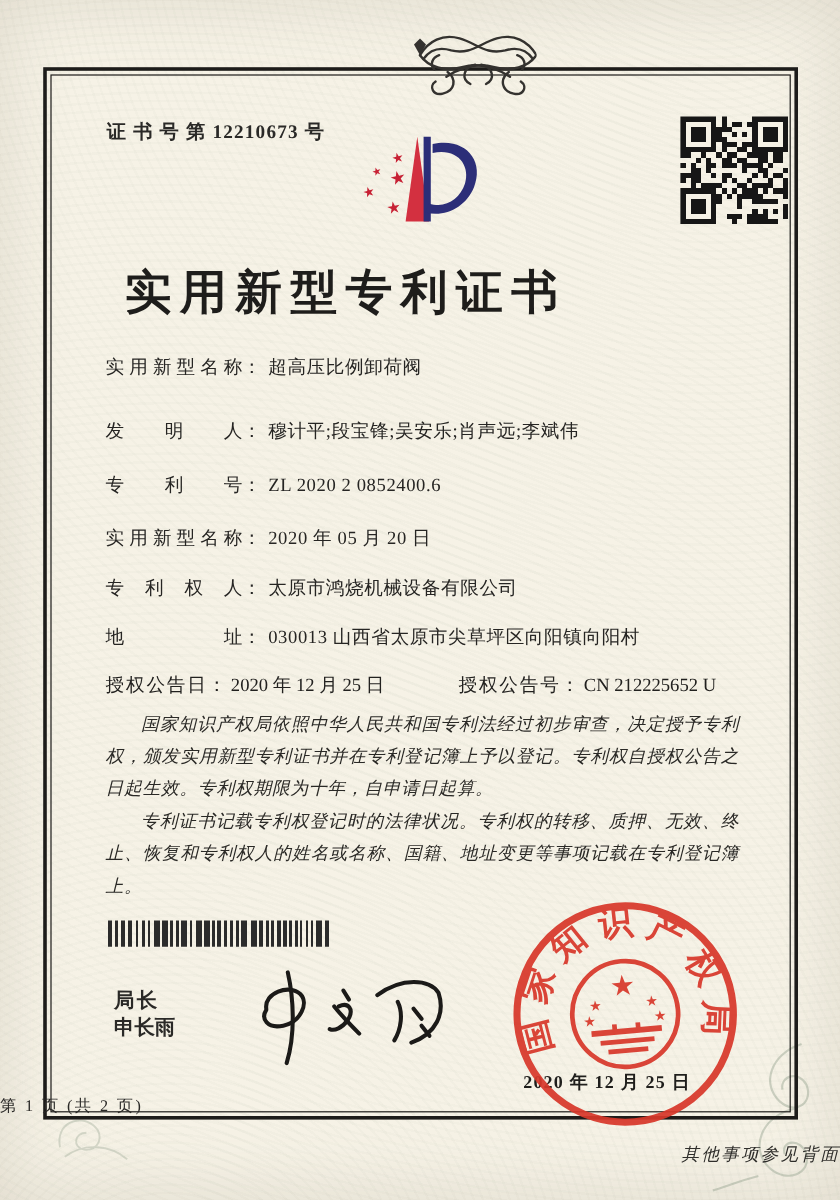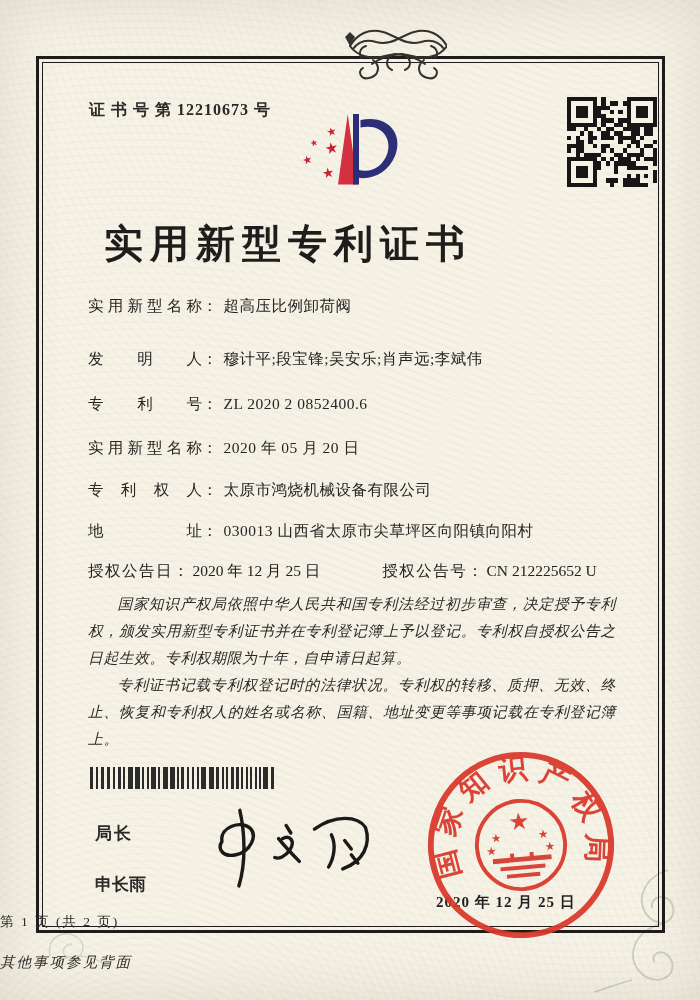--- a/index.html
+++ b/index.html
@@ -61,38 +61,38 @@
     position:absolute; left:88px; top:591px; width:528px;
     font-size:14.8px; line-height:1.83; text-align:justify;
     font-style:italic; letter-spacing:.6px; color:#2a2926;
   }
   .paras p { text-indent:2em; }
 
   .barcode { position:absolute; left:90px; top:767px; width:186px; height:22px; }
   .barcode svg { width:100%; height:100%; fill:#2b2b2b; }
 
   .sig-block { position:absolute; left:95px; top:822px; font-size:17px; font-weight:bold; color:#2a2927; }
-  .sig-block .sig-title { margin-bottom:28px; letter-spacing:2px; }
+  .sig-block .sig-title { margin-bottom:0; letter-spacing:2px; }
   .sig-script { position:absolute; left:203px; top:800px; z-index:2; }
 
   .seal-date {
     position:absolute; left:436px; top:893px; z-index:1;
     font-size:15px; font-weight:bold; color:#1f1e1c; letter-spacing:1px;
   }
   .seal {
     position:absolute; left:423px; top:747px; width:196px; height:196px;
     z-index:2; transform:rotate(-5deg); opacity:.93;
   }
 
   .page-no {
     position:absolute; left:0; top:913px; width:700px; text-align:left;
     font-size:13.5px; letter-spacing:2px; color:#2a2927;
   }
   .back-note {
-    position:absolute; left:0; top:953px; width:700px; text-align:left;
+    position:absolute; left:0; top:953px; width:700px; text-align:right;
     font-size:14.5px; font-style:italic; letter-spacing:2px; color:#2f2e2b;
   }
 </style>
 </head>
 <body>
 
 <div class="page">
 
   <svg class="corner-swirl swirl-bl" width="80" height="80" viewBox="0 0 80 80" fill="none" stroke="#7d8f7a" stroke-width="1.6">
     <path d="M10,64 C6,44 26,36 38,46 C48,54 42,68 30,66 C20,64 22,52 32,52"></path>

